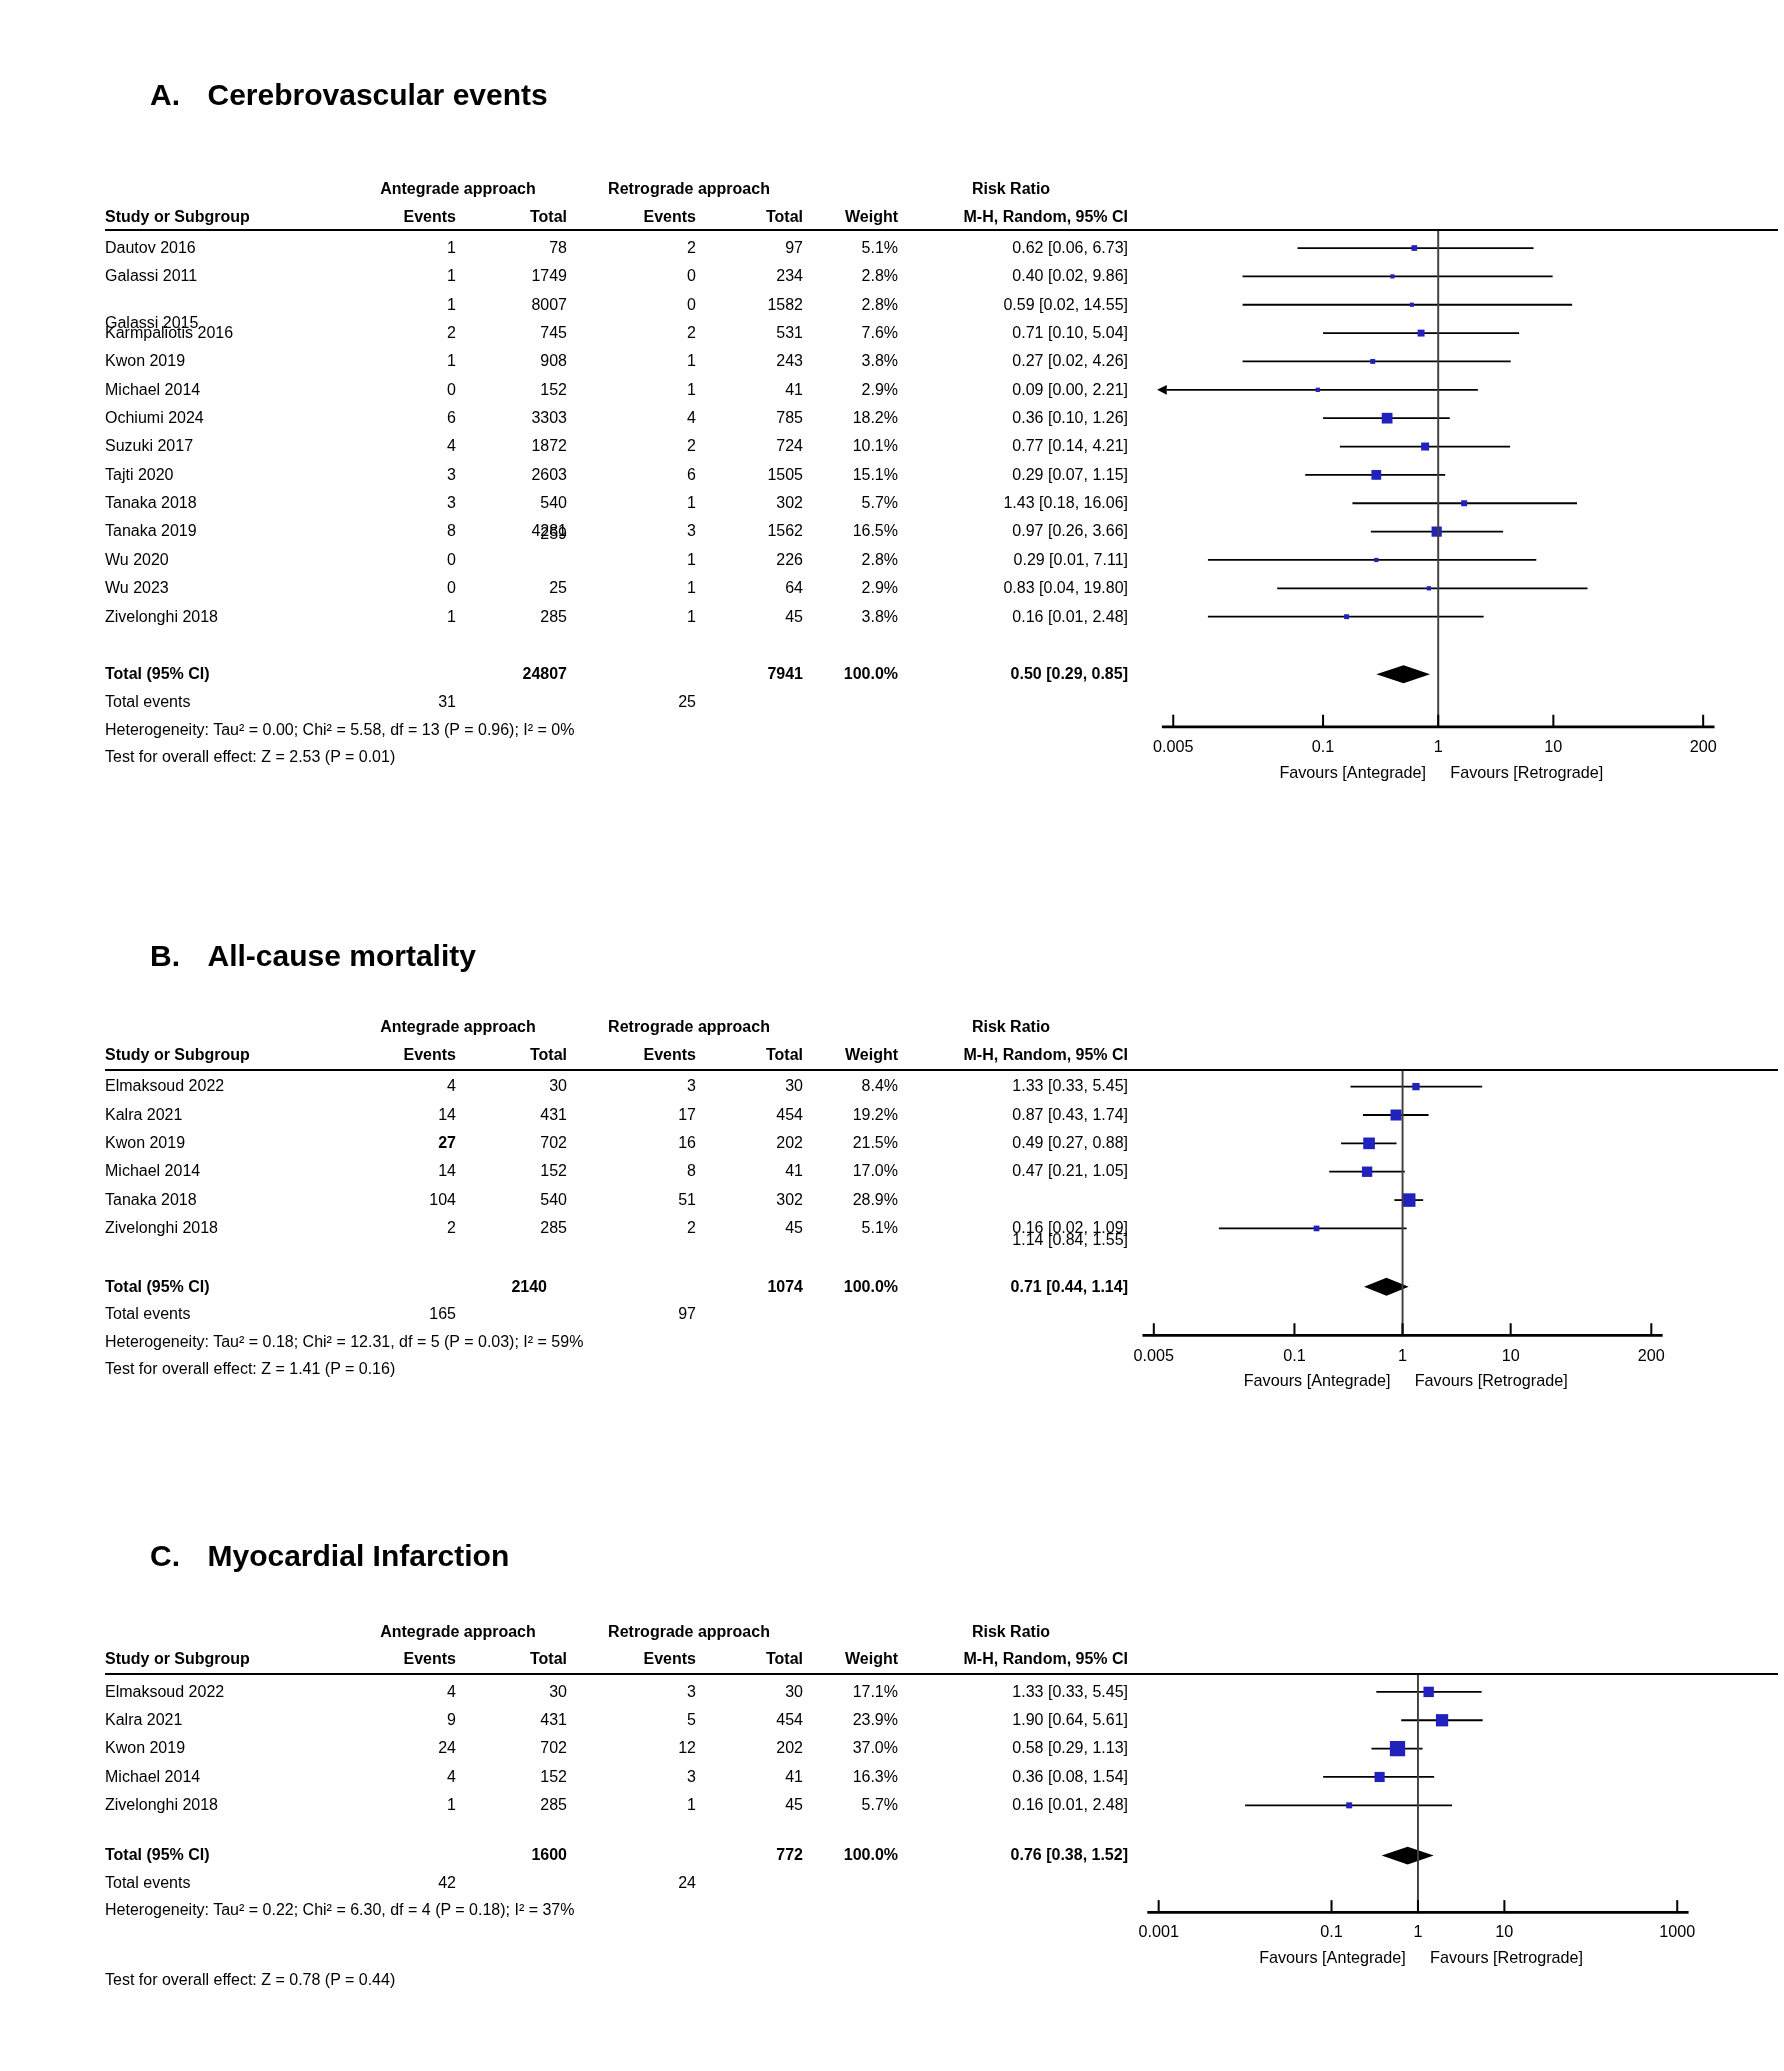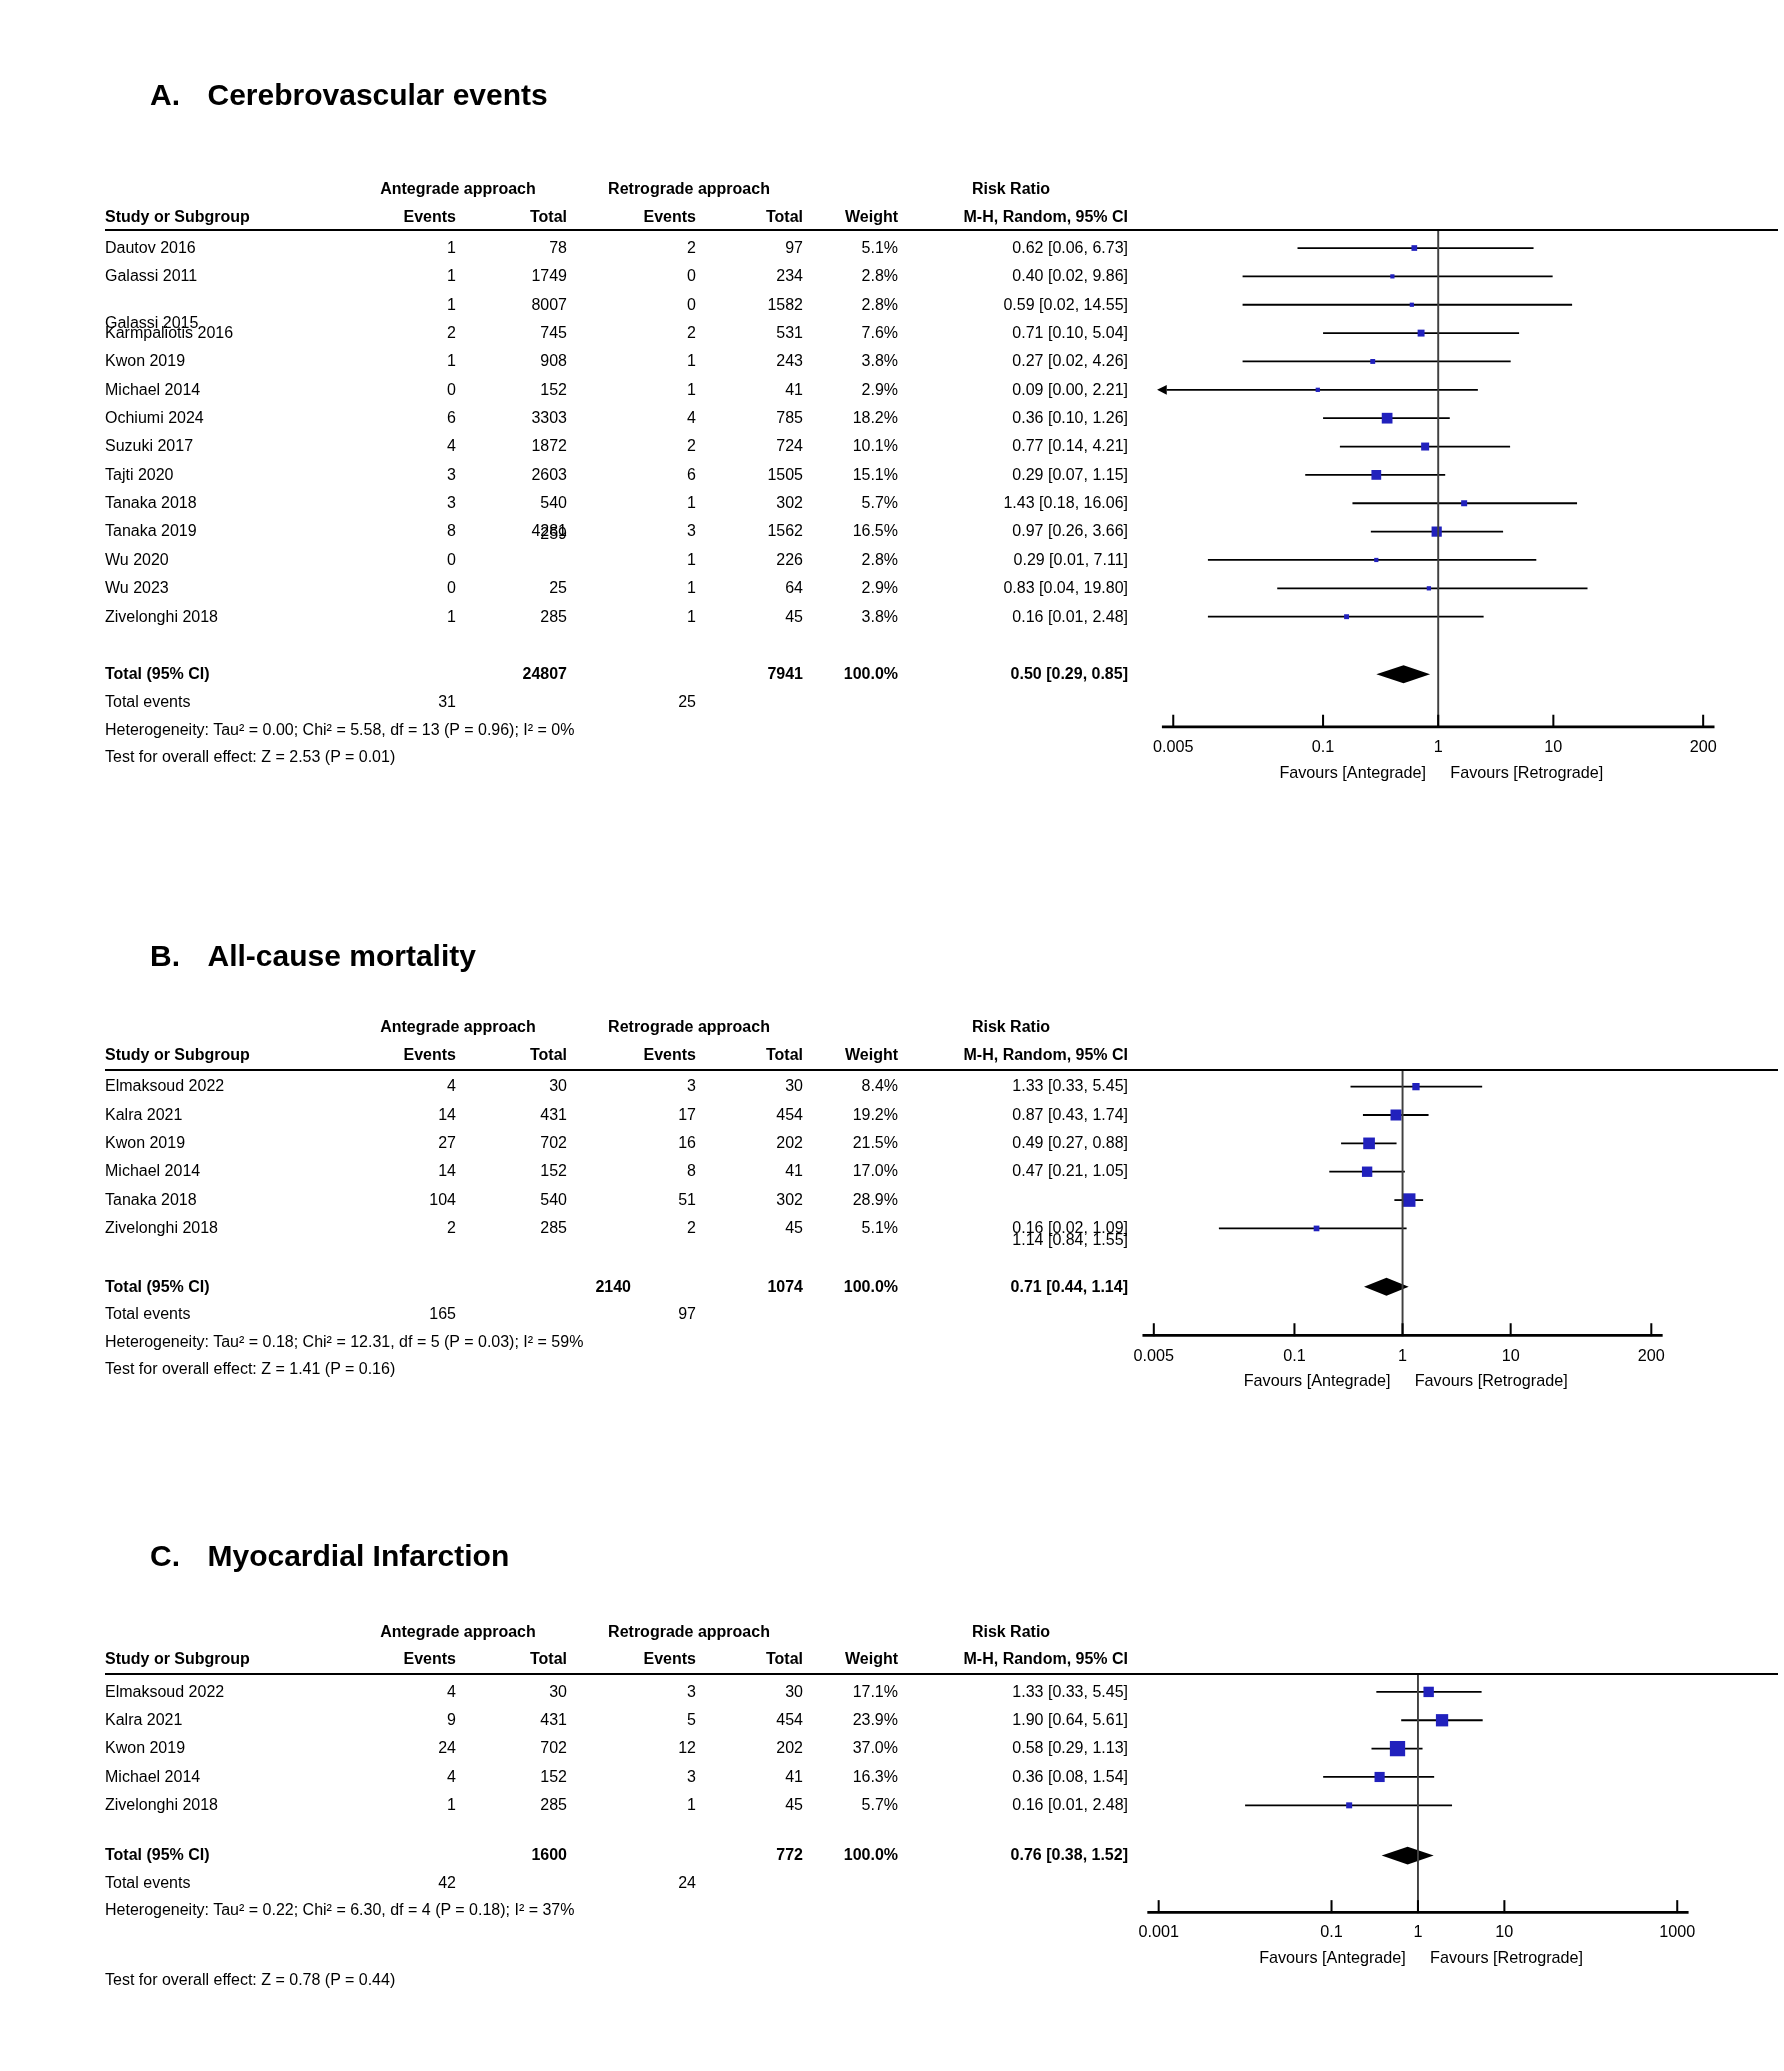--- a/index.html
+++ b/index.html
@@ -269,21 +269,21 @@
       <div class="cell r" style="top: 1086px; right: 887px;">8.4%</div>
       <div class="cell r" style="top: 1086px; right: 657px;">1.33 [0.33, 5.45]</div>
       <div class="cell" style="top: 1115px; left: 105px;">Kalra 2021</div>
       <div class="cell r" style="top: 1115px; right: 1329px;">14</div>
       <div class="cell r" style="top: 1115px; right: 1218px;">431</div>
       <div class="cell r" style="top: 1115px; right: 1089px;">17</div>
       <div class="cell r" style="top: 1115px; right: 982px;">454</div>
       <div class="cell r" style="top: 1115px; right: 887px;">19.2%</div>
       <div class="cell r" style="top: 1115px; right: 657px;">0.87 [0.43, 1.74]</div>
       <div class="cell" style="top: 1143px; left: 105px;">Kwon 2019</div>
-      <div class="cell r" style="top: 1143px; right: 1329px;">27</div>
+      <div class="cell r" style="top: 1143px; right: 1329px; font-weight: bold;">27</div>
       <div class="cell r" style="top: 1143px; right: 1218px;">702</div>
       <div class="cell r" style="top: 1143px; right: 1089px;">16</div>
       <div class="cell r" style="top: 1143px; right: 982px;">202</div>
       <div class="cell r" style="top: 1143px; right: 887px;">21.5%</div>
       <div class="cell r" style="top: 1143px; right: 657px;">0.49 [0.27, 0.88]</div>
       <div class="cell" style="top: 1171px; left: 105px;">Michael 2014</div>
       <div class="cell r" style="top: 1171px; right: 1329px;">14</div>
       <div class="cell r" style="top: 1171px; right: 1218px;">152</div>
       <div class="cell r" style="top: 1171px; right: 1089px;">8</div>
       <div class="cell r" style="top: 1171px; right: 982px;">41</div>
@@ -297,21 +297,21 @@
       <div class="cell r" style="top: 1200px; right: 887px;">28.9%</div>
       <div class="cell r" style="top: 1200px; right: 657px; margin-top: 40px;">1.14 [0.84, 1.55]</div>
       <div class="cell" style="top: 1228px; left: 105px;">Zivelonghi 2018</div>
       <div class="cell r" style="top: 1228px; right: 1329px;">2</div>
       <div class="cell r" style="top: 1228px; right: 1218px;">285</div>
       <div class="cell r" style="top: 1228px; right: 1089px;">2</div>
       <div class="cell r" style="top: 1228px; right: 982px;">45</div>
       <div class="cell r" style="top: 1228px; right: 887px;">5.1%</div>
       <div class="cell r" style="top: 1228px; right: 657px;">0.16 [0.02, 1.09]</div>
       <div class="cell b" style="top: 1287px; left: 105px;">Total (95% CI)</div>
-      <div class="cell b r" style="top: 1287px; right: 1154px;">2140</div>
+      <div class="cell b r" style="top: 1287px; right: 1238px;">2140</div>
       <div class="cell b r" style="top: 1287px; right: 982px;">1074</div>
       <div class="cell b r" style="top: 1287px; right: 887px;">100.0%</div>
       <div class="cell b r" style="top: 1287px; right: 657px;">0.71 [0.44, 1.14]</div>
       <div class="cell" style="top: 1314px; left: 105px;">Total events</div>
       <div class="cell r" style="top: 1314px; right: 1329px;">165</div>
       <div class="cell r" style="top: 1314px; right: 1089px;">97</div>
       <div class="cell" style="top: 1342px; left: 105px;">Heterogeneity: Tau² = 0.18; Chi² = 12.31, df = 5 (P = 0.03); I² = 59%</div>
       <div class="cell" style="top: 1369px; left: 105px; text-align: right;">Test for overall effect: Z = 1.41 (P = 0.16)</div>
     </section>
 

